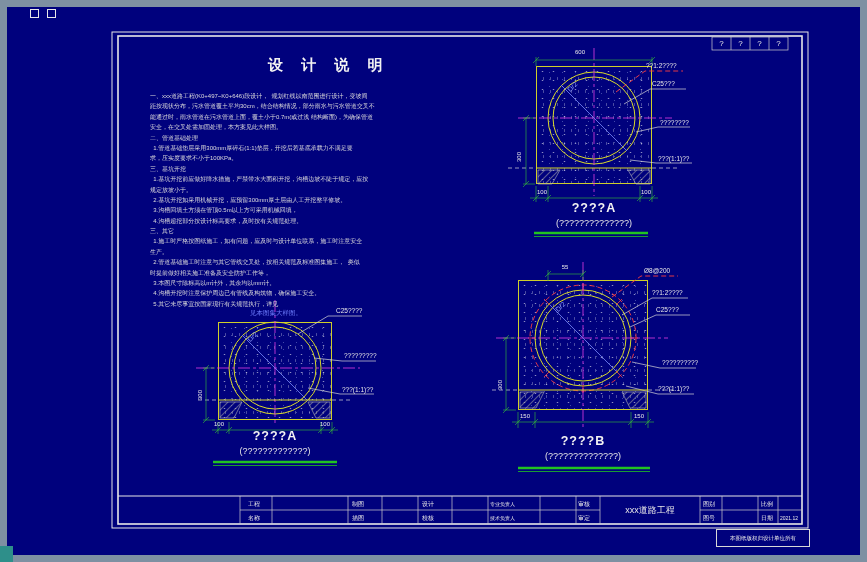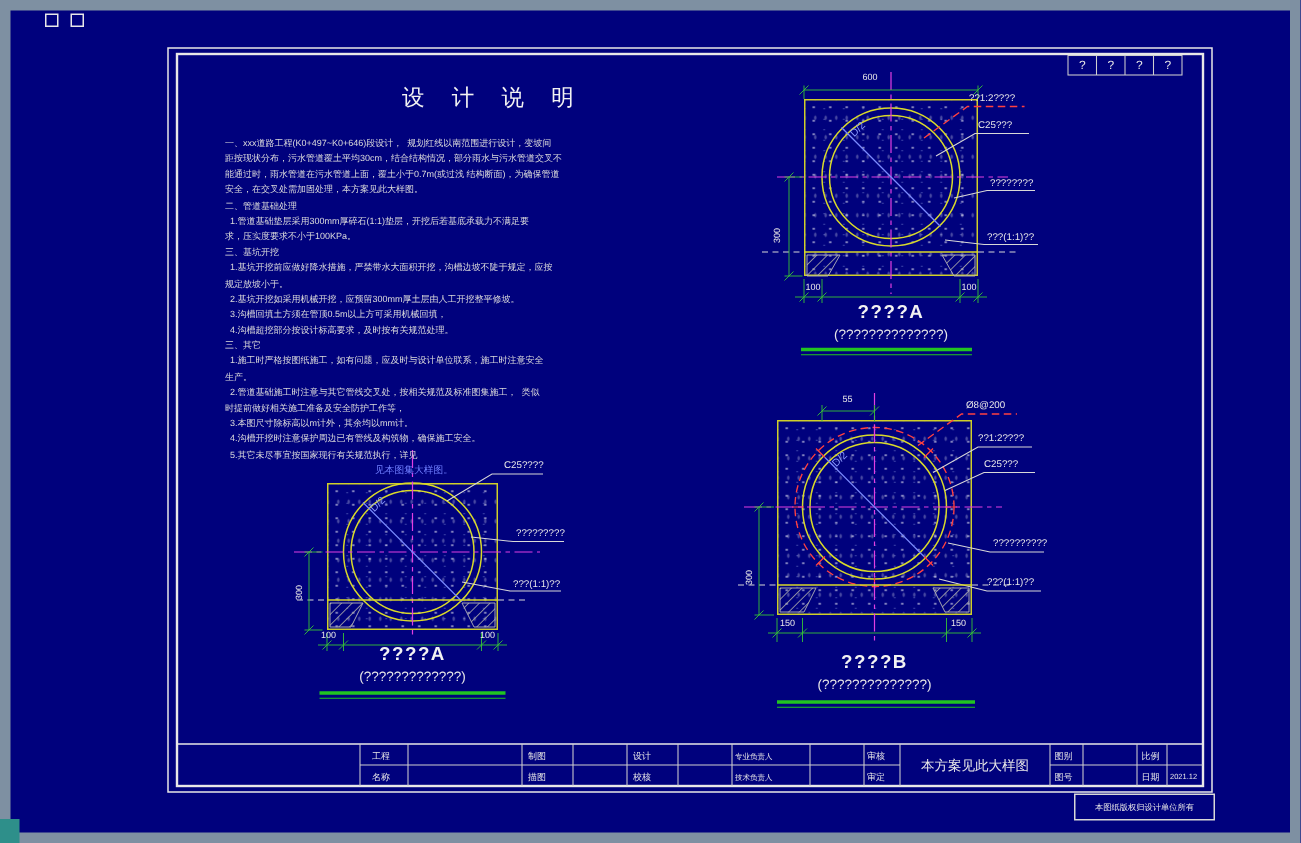--- a/index.html
+++ b/index.html
@@ -29,21 +29,21 @@
   .hz{fill:url(#hatch);stroke:#b8b8b8;stroke-width:.6}
   
   .lbl,.dim,.cap,.subcap,.tb,.qbox,.d2,.bluefrag{position:absolute;z-index:3;color:#e8e8e8}
   .lbl{font-size:6.5px;white-space:nowrap}
   .dim{font-size:6px;text-align:center}
   .rot{transform:rotate(-90deg);transform-origin:0 0;white-space:nowrap}
   .d2{font-size:7px;color:#8c9bff;transform:rotate(-45deg);transform-origin:0 0}
   .cap{font-size:12.5px;font-weight:bold;text-align:center;letter-spacing:1px;color:#f2f2f2}
   .subcap{font-size:9px;text-align:center}
   #sheet-title{position:absolute;left:268px;top:56px;z-index:3;color:#f2f2f2;
-       font-size:15px;font-weight:normal;letter-spacing:7px;white-space:nowrap}
+       font-size:15px;font-weight:bold;letter-spacing:7px;white-space:nowrap}
   #notes{position:absolute;left:150px;top:91px;width:228px;z-index:3;color:#dcdcdc;
        font-size:6px;line-height:10.4px}
   .note{white-space:pre;height:10.4px;overflow:visible}
   .bluefrag{font-size:6.5px;color:#6f7fff;white-space:nowrap}
   .tb{font-size:6px;white-space:nowrap}
   .tb.tiny{font-size:5px}
   .tb.big{font-size:9px;text-align:center}
   .qbox{font-size:8px;text-align:center;width:19px}
   #copyright{position:absolute;left:716px;top:529px;width:92px;height:16px;z-index:3;
        border:1px solid #d8d8d8;display:flex;align-items:center;justify-content:center;
@@ -228,21 +228,21 @@
 <span class="tb" style="left:248px;top:500px">工程</span>
 <span class="tb" style="left:248px;top:514px">名称</span>
 <span class="tb" style="left:352px;top:500px">制图</span>
 <span class="tb" style="left:352px;top:514px">描图</span>
 <span class="tb" style="left:422px;top:500px">设计</span>
 <span class="tb" style="left:422px;top:514px">校核</span>
 <span class="tb tiny" style="left:490px;top:501px">专业负责人</span>
 <span class="tb tiny" style="left:490px;top:515px">技术负责人</span>
 <span class="tb" style="left:578px;top:500px">审核</span>
 <span class="tb" style="left:578px;top:514px">审定</span>
-<div class="tb big" style="left:600px;top:504px;width:100px">本方案见此大样图</div>
+<div class="tb big" style="left:600px;top:504px;width:100px">xxx道路工程</div>
 <span class="tb" style="left:703px;top:500px">图别</span>
 <span class="tb" style="left:703px;top:514px">图号</span>
 <span class="tb" style="left:761px;top:500px">比例</span>
 <span class="tb" style="left:761px;top:514px">日期</span>
 <span class="tb tiny" style="left:780px;top:515px">2021.12</span>
 
 <div id="copyright">
   <span>本图纸版权归设计单位所有</span>
 </div>
 

